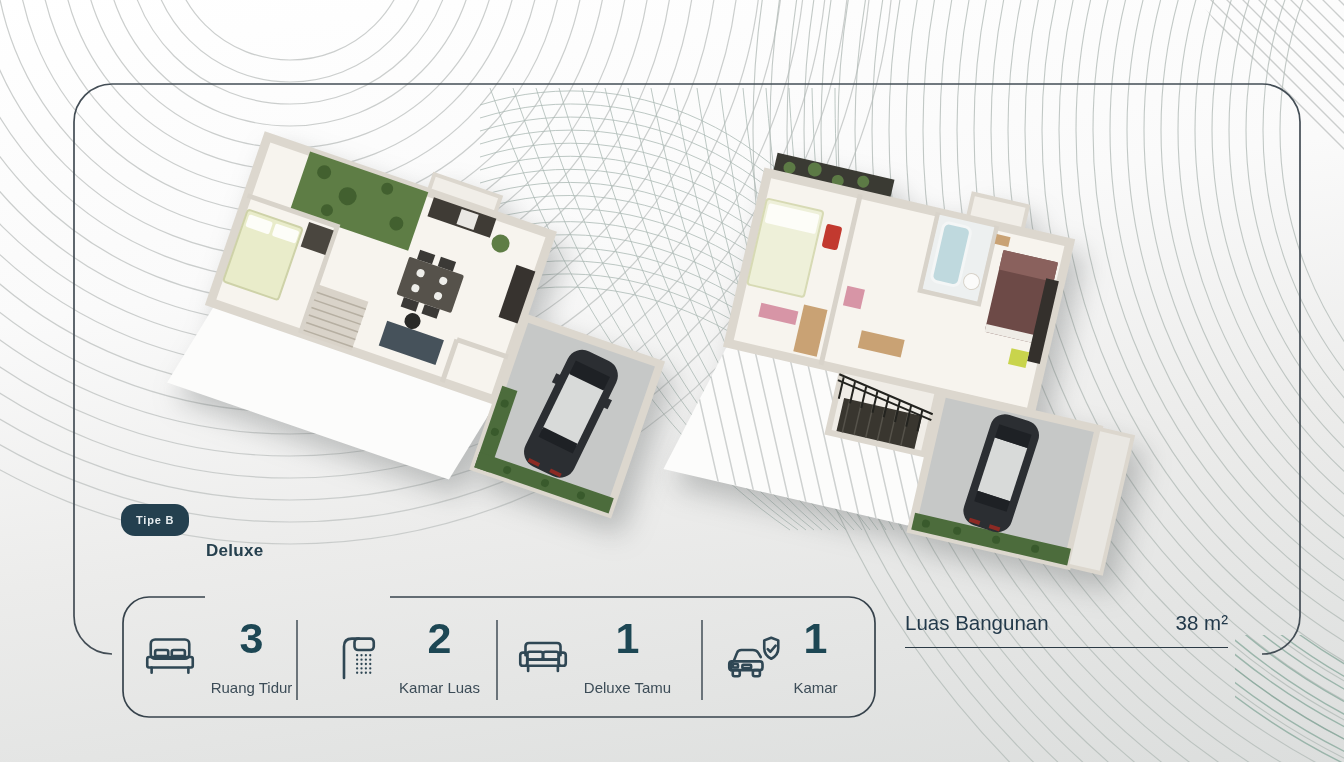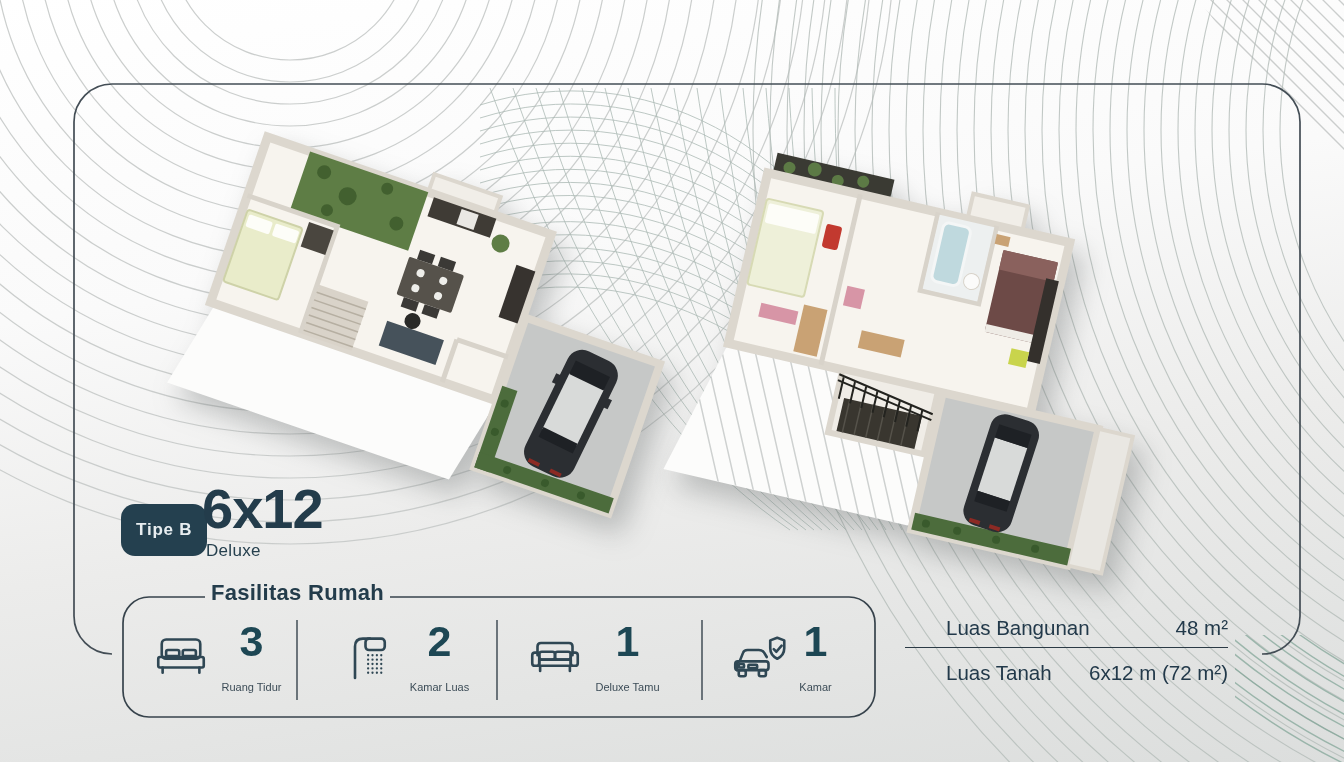--- a/index.html
+++ b/index.html
@@ -6,47 +6,47 @@
   .stage{
     position:relative;width:1344px;height:762px;overflow:hidden;
     background:linear-gradient(172deg,#ffffff 0%,#fafafa 34%,#ececeb 62%,#dcdedd 100%);
     font-family:"Liberation Sans",sans-serif;color:#223b4a;
   }
   svg{display:block;}
   .bg{position:absolute;left:0;top:0;}
   .plan{position:absolute;overflow:visible;}
   .type-badge{
     position:absolute;left:121px;top:504px;
-    background:#24404f;color:#e7edf0;font-size:17px;font-weight:600;
-    letter-spacing:.8px;padding:16px 15px;border-radius:14px;
+    background:#24404f;color:#e7edf0;font-size:11px;font-weight:600;
+    letter-spacing:.8px;padding:10px 15px;border-radius:14px;
   }
   .size-title{
     position:absolute;left:202px;top:481px;
     font-size:56px;font-weight:600;letter-spacing:-1px;color:#233c4b;line-height:1;
   }
   .variant{
     position:absolute;left:206px;top:541px;
-    font-size:17px;font-weight:400;color:#26404e;letter-spacing:.3px;
+    font-size:17px;font-weight:700;color:#26404e;letter-spacing:.3px;
   }
   .fac-heading{
     position:absolute;left:205px;top:580px;width:185px;text-align:center;
     font-size:22px;font-weight:600;color:#233c4b;letter-spacing:.3px;
   }
   .fac-items{
     position:absolute;left:123px;top:601px;width:752px;height:112px;
     display:flex;align-items:center;
   }
   .fac-item{flex:1;display:flex;align-items:center;justify-content:center;gap:13px;}
   .fac-icon{flex:0 0 auto;}
   .fac-text{display:flex;flex-direction:column;align-items:center;}
   .fac-num{font-size:43px;font-weight:700;color:#1d4754;line-height:.95;}
-  .fac-label{font-size:11px;font-weight:500;color:#3c4c57;margin-top:20px;white-space:nowrap;}
+  .fac-label{font-size:15px;font-weight:500;color:#3c4c57;margin-top:20px;white-space:nowrap;}
   .specs{position:absolute;left:905px;top:611px;width:323px;}
-  .spec-row{display:flex;justify-content:space-between;align-items:center;
-    font-size:20.5px;font-weight:500;color:#22394a;height:33px;margin-left:41px;}
+  .spec-row{display:flex;justify-content:space-between;align-items:flex-start;
+    font-size:20.5px;font-weight:500;color:#22394a;height:33px;}
   .spec-div{height:0;border-top:1.5px solid #2b3a45;margin:3px 0 8px 0;}
   .icon-stroke{stroke:#2f4754;stroke-width:3;fill:none;stroke-linecap:round;stroke-linejoin:round;}
 </style>
 </head>
 <body>
 
 <div class="stage">
 
   <svg class="bg" width="1344" height="762" viewBox="0 0 1344 762">
     <defs>
@@ -319,24 +319,22 @@
           <rect x="-17" y="-46" width="34" height="14" fill="#1e2125"></rect>
           <rect x="-17" y="24" width="34" height="11" fill="#1e2125"></rect>
           <rect x="-16" y="52" width="11" height="4" fill="#8c2a24"></rect>
             <rect x="5" y="52" width="11" height="4" fill="#8c2a24"></rect>
         </g>
       </g>
     </g>
   </svg>
 
   <div class="type-badge">Tipe B</div>
-  <div class="size-title">6x12</div>
   <div class="variant">Deluxe</div>
 
-  <div class="fac-heading">Fasilitas Rumah</div>
   <div class="fac-items">
 
     <div class="fac-item">
       <svg class="fac-icon" width="56" height="56" viewBox="0 0 64 64">
         <rect class="icon-stroke" x="10" y="12" width="44" height="22" rx="5"></rect>
         <rect class="icon-stroke" x="6" y="32" width="52" height="12" rx="2"></rect>
         <rect class="icon-stroke" x="15" y="24" width="15" height="7" rx="2"></rect>
         <rect class="icon-stroke" x="34" y="24" width="15" height="7" rx="2"></rect>
         <path class="icon-stroke" d="M11 44 v6 M53 44 v6"></path>
       </svg>
@@ -408,22 +406,18 @@
       <div class="fac-text">
         <div class="fac-num">1</div>
         <div class="fac-label">Kamar</div>
       </div>
     </div>
   </div>
 
   <div class="specs">
     <div class="spec-row">
       <span>Luas Bangunan</span>
-      <span>48 m²</span>
+      <span>38 m²</span>
     </div>
     <div class="spec-div"></div>
-    <div class="spec-row">
-      <span>Luas Tanah</span>
-      <span>6x12 m (72 m²)</span>
-    </div>
   </div>
 
 </div>
 
 </body></html>

